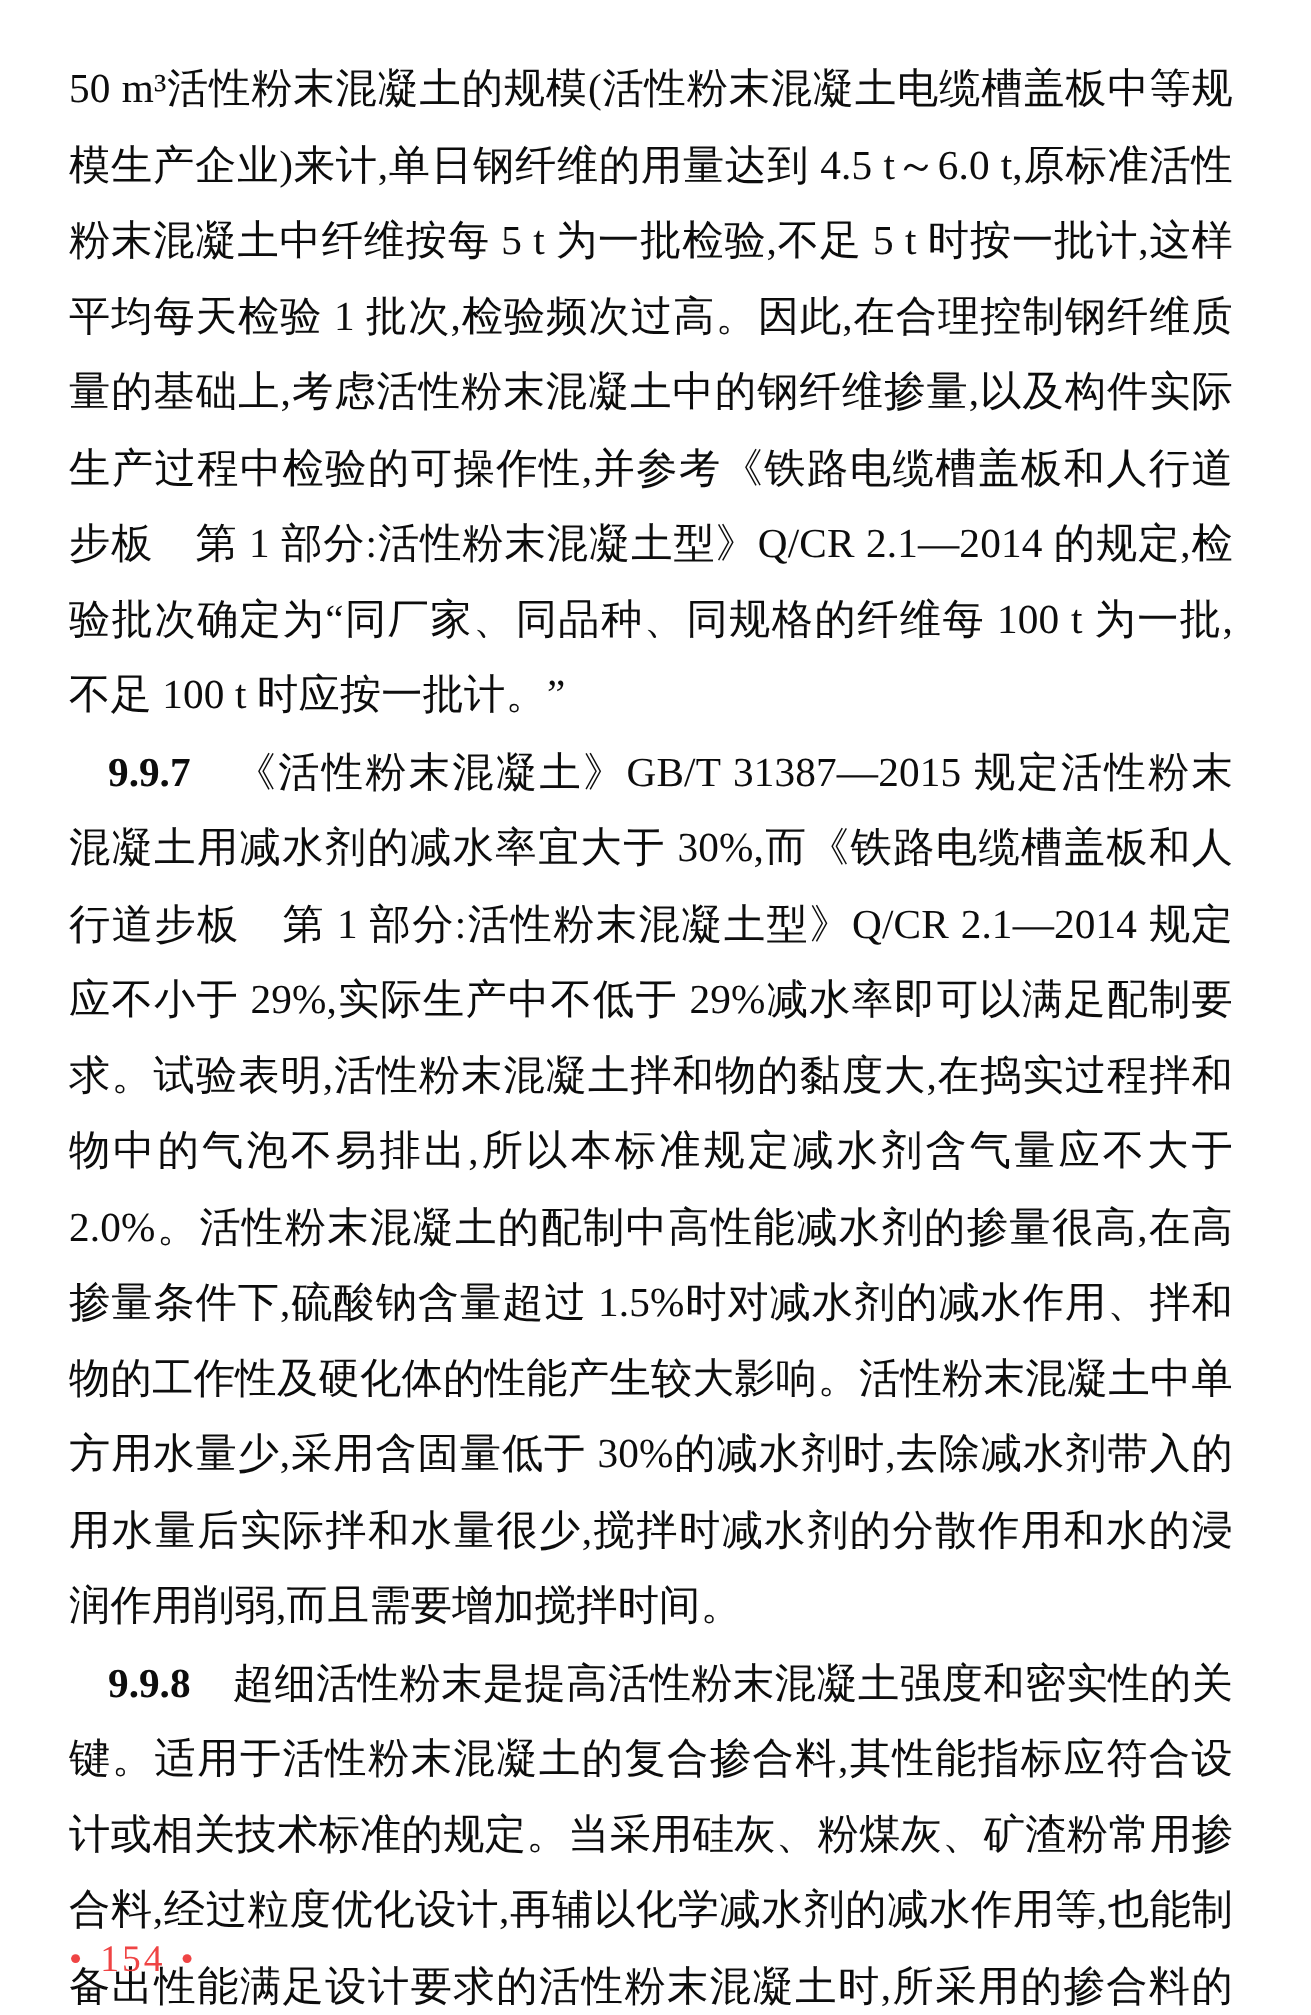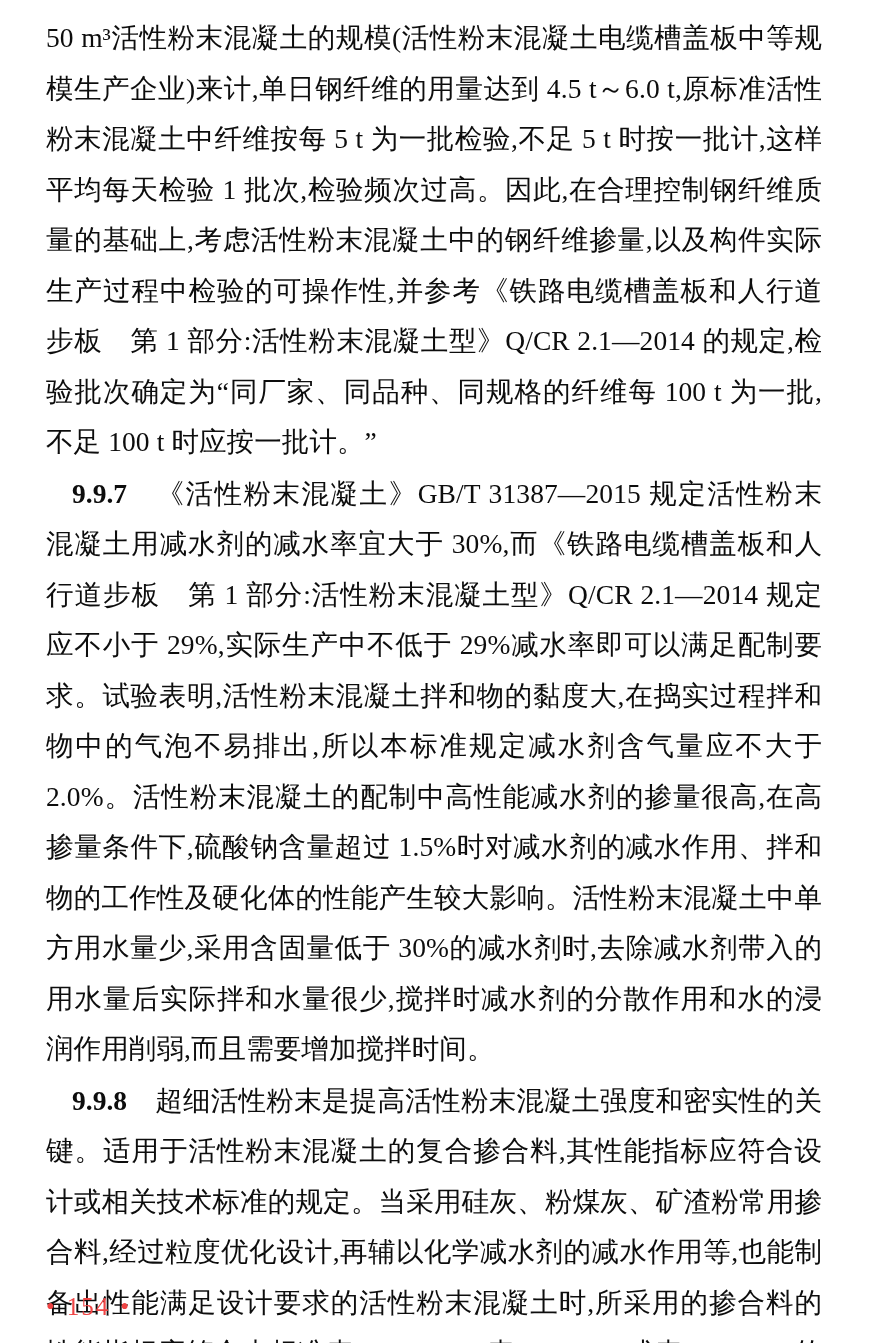--- a/index.html
+++ b/index.html
@@ -11,21 +11,21 @@
     height: 1343px;
     background: #ffffff;
     font-family: "Liberation Serif", "DejaVu Serif", serif;
     color: #0d0d0d;
   }
   .page {
     position: relative;
     width: 874px;
     height: 1343px;
     box-sizing: border-box;
-    padding: 13px 52px 0 46px;
+    padding: 34px 52px 0 46px;
     overflow: hidden;
   }
   .body-text {
     font-size: 27.5px;
     line-height: 50.5px;
     text-align: justify;
     text-justify: inter-ideograph;
     letter-spacing: 0.1px;
   }
   .para {

